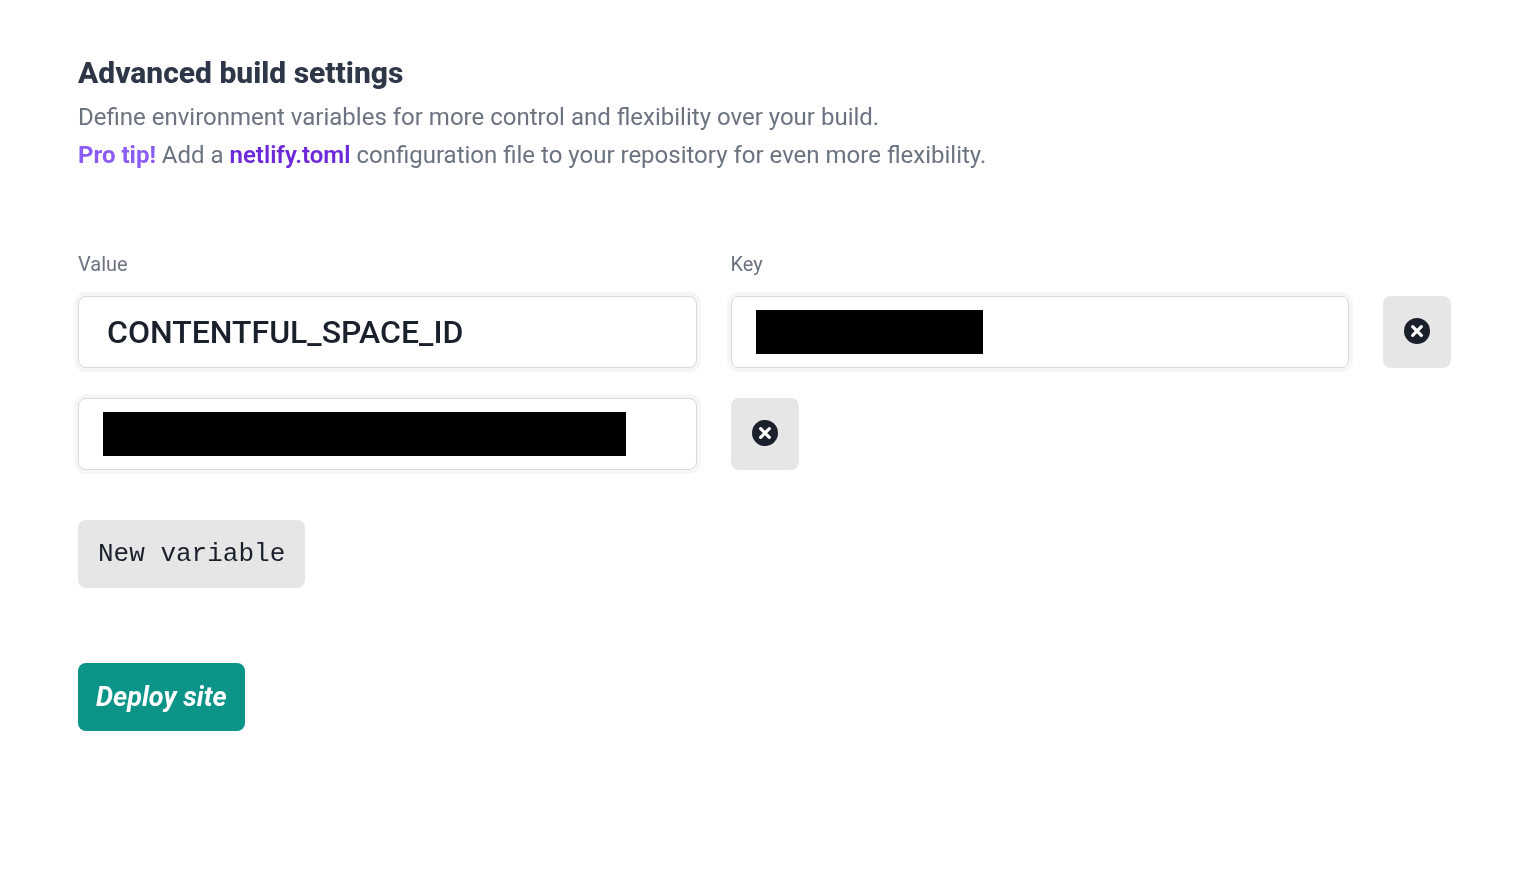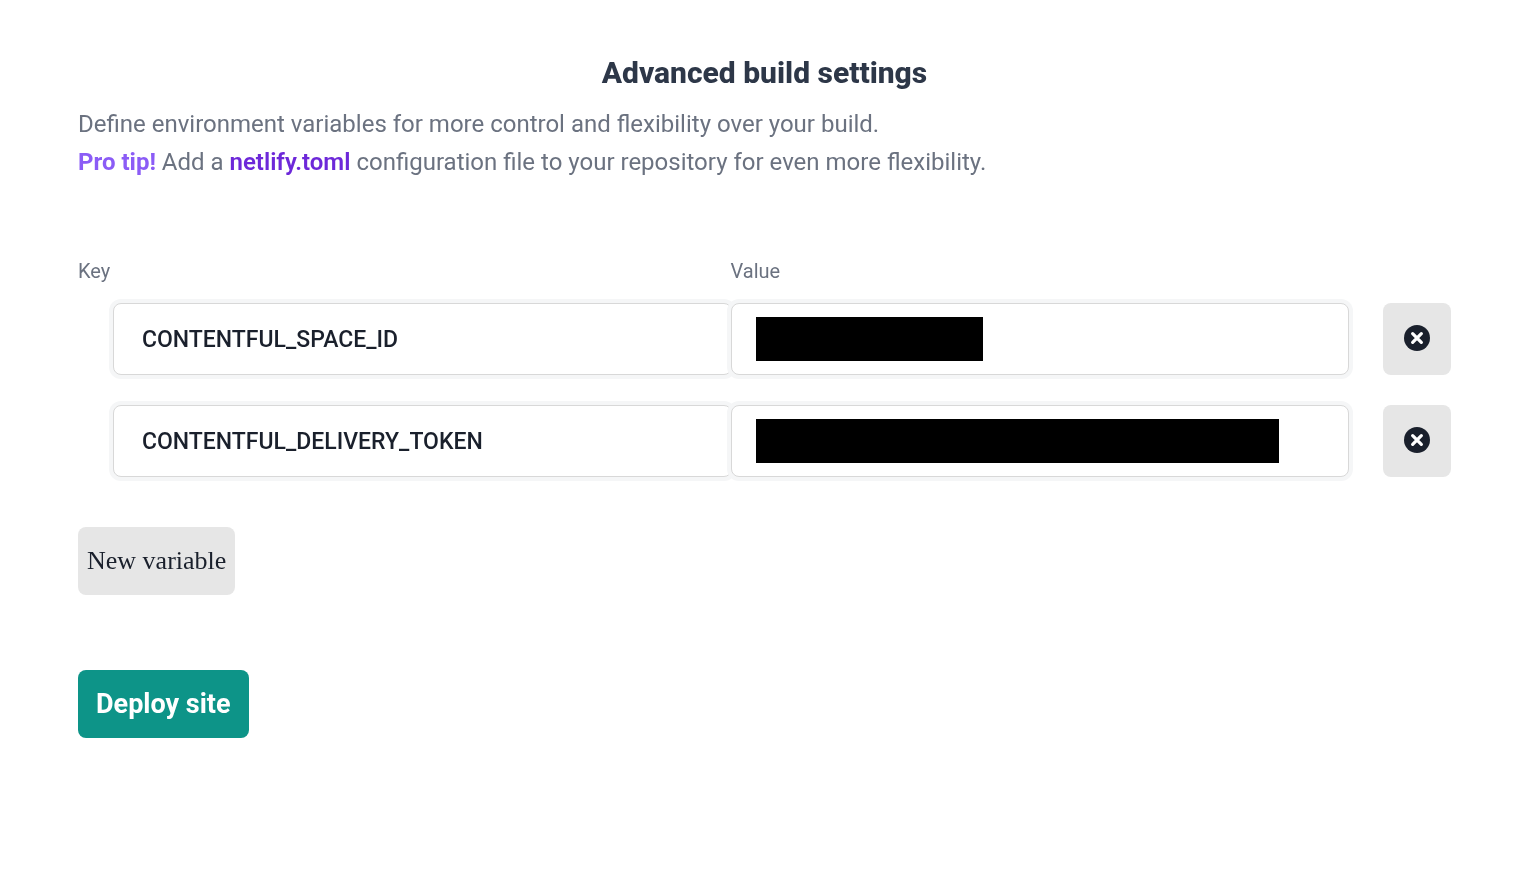--- a/index.html
+++ b/index.html
@@ -10,22 +10,21 @@
     body {
       font-family: -apple-system, BlinkMacSystemFont, "Segoe UI", Roboto, Helvetica, Arial, sans-serif;
       background: #ffffff;
       padding: 55px 78px;
       color: #2d3748;
     }
     .heading {
       font-size: 30px;
       font-weight: 800;
       color: #2d3748;
-      margin-bottom: 18px;
-      text-align: center;
+      margin-bottom: 11px;
     }
     .description {
       font-size: 24px;
       color: #6b7280;
       margin-bottom: 4px;
       line-height: 1.4;
     }
     .tip {
       font-size: 24px;
       color: #6b7280;
@@ -57,29 +56,28 @@
       display: grid;
       grid-template-columns: 1fr 1fr 68px;
       column-gap: 34px;
       margin-bottom: 30px;
       align-items: stretch;
     }
     .input {
       width: 100%;
       height: 72px;
       padding: 0 28px;
-      font-size: 23px;
+      font-size: 32px;
       font-weight: 500;
       color: #1a202c;
       background: #ffffff;
       border: 1px solid #d8d8d8;
       border-radius: 8px;
       box-shadow: 0 0 0 4px #f5f6f7;
       font-family: inherit;
-      margin-left: 35px;
     }
     .value-wrapper {
       position: relative;
       width: 100%;
       height: 72px;
       background: #ffffff;
       border: 1px solid #d8d8d8;
       border-radius: 8px;
       box-shadow: 0 0 0 4px #f5f6f7;
       display: flex;
@@ -108,83 +106,83 @@
       height: 26px;
     }
     .actions-top {
       margin-top: 50px;
     }
     .btn-secondary {
       display: inline-flex;
       align-items: center;
       justify-content: center;
       height: 68px;
-      padding: 0 9px;
+      padding: 0 20px;
       font-size: 26px;
       font-weight: 500;
       color: #1a202c;
       background: #e6e6e6;
       border: none;
       border-radius: 8px;
       cursor: pointer;
-      font-family: Liberation Serif, serif;
+      font-family: Liberation Mono, monospace;
     }
     .actions-bottom {
       margin-top: 75px;
     }
     .btn-primary {
       display: inline-flex;
       align-items: center;
       justify-content: center;
       height: 68px;
       padding: 0 18px;
       font-size: 27px;
       font-weight: 700;
       color: #ffffff;
       background: #0d9488;
       border: none;
       border-radius: 8px;
       cursor: pointer;
       font-family: inherit;
+      font-style: italic;
     }
   </style>
 </head>
 <body>
 
 <h2 class="heading">Advanced build settings</h2>
 
 <p class="description">Define environment variables for more control and flexibility over your build.</p>
 
 <p class="tip">
   <span class="tip-label">Pro tip!</span><span> Add a </span><a class="link">netlify.toml</a><span> configuration file to your repository for even more flexibility.</span>
 </p>
 
 <div class="columns">
+  <div class="col-label">Value</div>
   <div class="col-label">Key</div>
-  <div class="col-label">Value</div>
   <div></div>
 </div>
 
 <div class="row">
   <input class="input" type="text" value="CONTENTFUL_SPACE_ID" style="">
   <div class="value-wrapper">
     <div class="redacted r0"></div>
   </div>
   <button class="delete-btn">
     <span>
       <svg viewBox="0 0 24 24" fill="#1a202c">
           <circle cx="12" cy="12" r="12"></circle>
           <path d="M8 8 L16 16 M16 8 L8 16" stroke="#ffffff" stroke-width="3" stroke-linecap="round"></path>
         </svg>
     </span>
   </button>
 </div>
 
 <div class="row">
-  <input class="input" type="text" value="CONTENTFUL_DELIVERY_TOKEN" style="">
   <div class="value-wrapper">
     <div class="redacted r1"></div>
   </div>
   <button class="delete-btn">
     <span>
       <svg viewBox="0 0 24 24" fill="#1a202c">
           <circle cx="12" cy="12" r="12"></circle>
           <path d="M8 8 L16 16 M16 8 L8 16" stroke="#ffffff" stroke-width="3" stroke-linecap="round"></path>
         </svg>
     </span>

